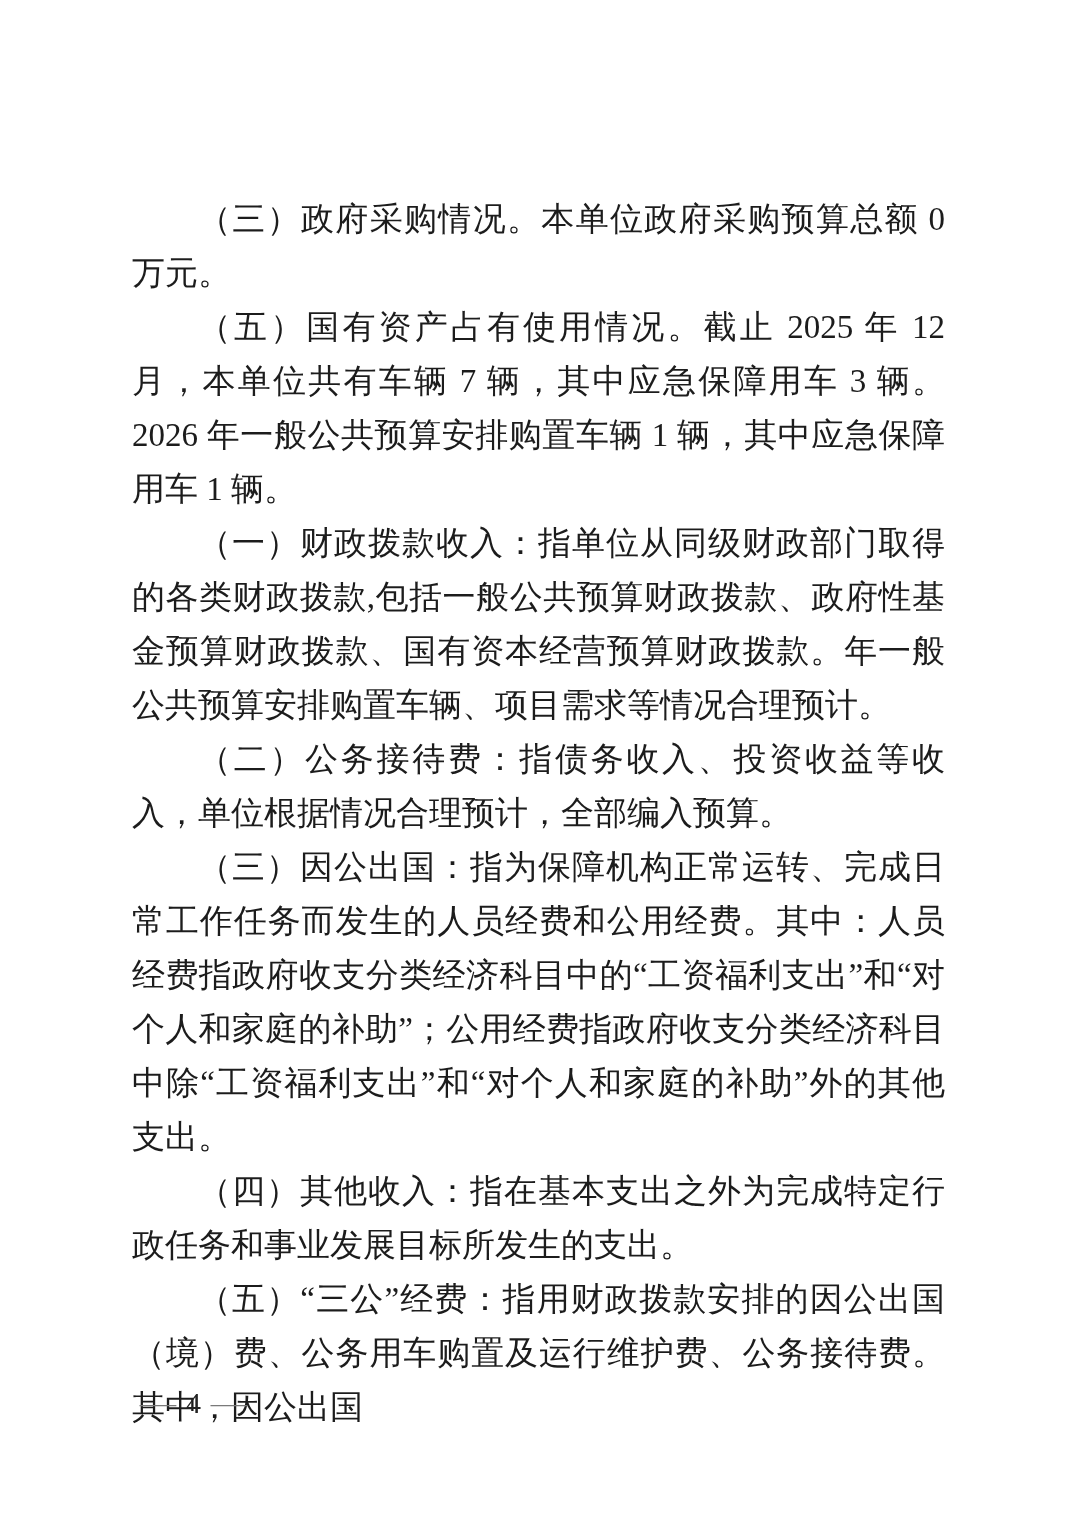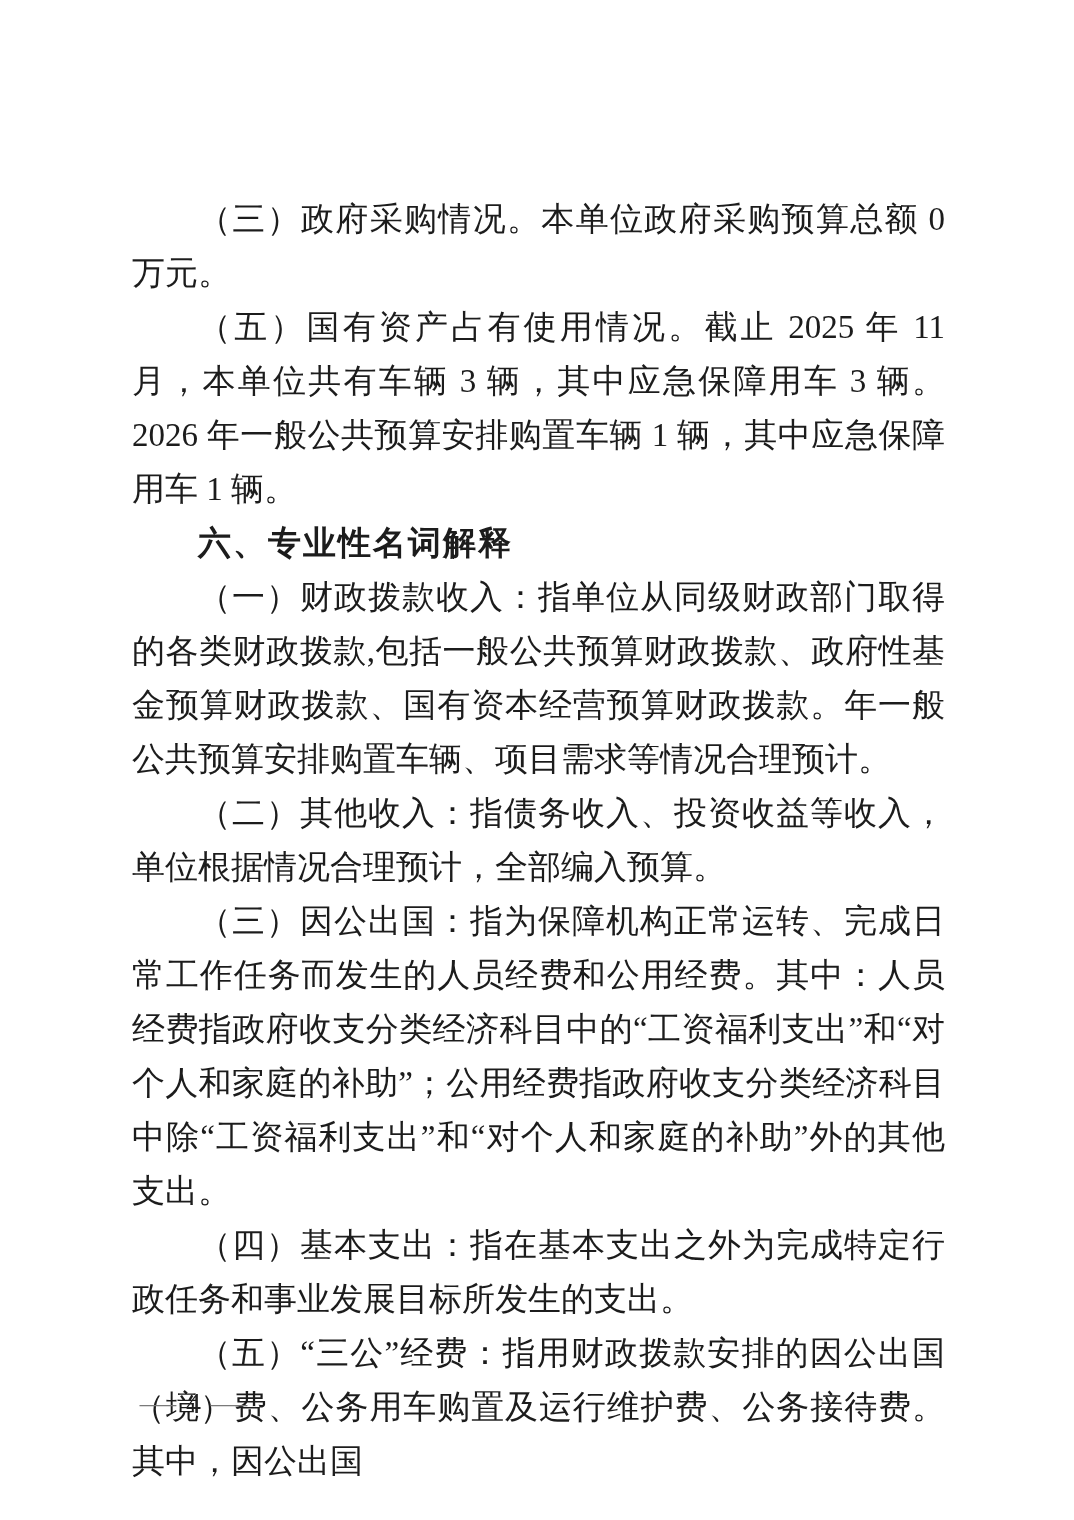--- a/index.html
+++ b/index.html
@@ -66,31 +66,30 @@
 </head>
 <body>
 
 <div class="page">
 
   <div class="content">
 
     <p><span>（三）政府采购情况。本单位政府采购预算总额 0 万元。</span></p>
 
 
-    <p><span>（五）国有资产占有使用情况。截止 2025 年 11 月，本单位共有车辆 3 辆，其中应急保障用车 3 辆。2026 年一般公共预算安排购置车辆 1 辆，其中应急保障用车 1 辆。</span></p>
+    <p><span>（五）国有资产占有使用情况。截止 2025 年 12 月，本单位共有车辆 7 辆，其中应急保障用车 3 辆。2026 年一般公共预算安排购置车辆 1 辆，其中应急保障用车 1 辆。</span></p>
 
-    <h2 class="section-heading">六、专业性名词解释</h2>
 
     <p><span class="term-lead">（一）财政拨款收入：</span><span>指单位从同级财政部门取得的各类财政拨款,包括一般公共预算财政拨款、政府性基金预算财政拨款、国有资本经营预算财政拨款。年一般公共预算安排购置车辆、项目需求等情况合理预计。</span></p>
 
-    <p><span class="term-lead">（二）其他收入：</span><span>指债务收入、投资收益等收入，单位根据情况合理预计，全部编入预算。</span></p>
+    <p><span class="term-lead">（二）公务接待费：</span><span>指债务收入、投资收益等收入，单位根据情况合理预计，全部编入预算。</span></p>
 
     <p><span class="term-lead">（三）因公出国：</span><span>指为保障机构正常运转、完成日常工作任务而发生的人员经费和公用经费。其中：人员经费指政府收支分类经济科目中的“工资福利支出”和“对个人和家庭的补助”；公用经费指政府收支分类经济科目中除“工资福利支出”和“对个人和家庭的补助”外的其他支出。</span></p>
 
-    <p><span class="term-lead">（四）基本支出：</span><span>指在基本支出之外为完成特定行政任务和事业发展目标所发生的支出。</span></p>
+    <p><span class="term-lead">（四）其他收入：</span><span>指在基本支出之外为完成特定行政任务和事业发展目标所发生的支出。</span></p>
 
     <p><span class="term-lead">（五）“三公”经费：</span><span>指用财政拨款安排的因公出国（境）费、公务用车购置及运行维护费、公务接待费。其中，因公出国</span></p>
 
   </div>
 
   <div class="page-footer">
     <span class="footer-dash">—</span>
     <span class="footer-num">4</span>
     <span class="footer-dash">—</span>
   </div>

